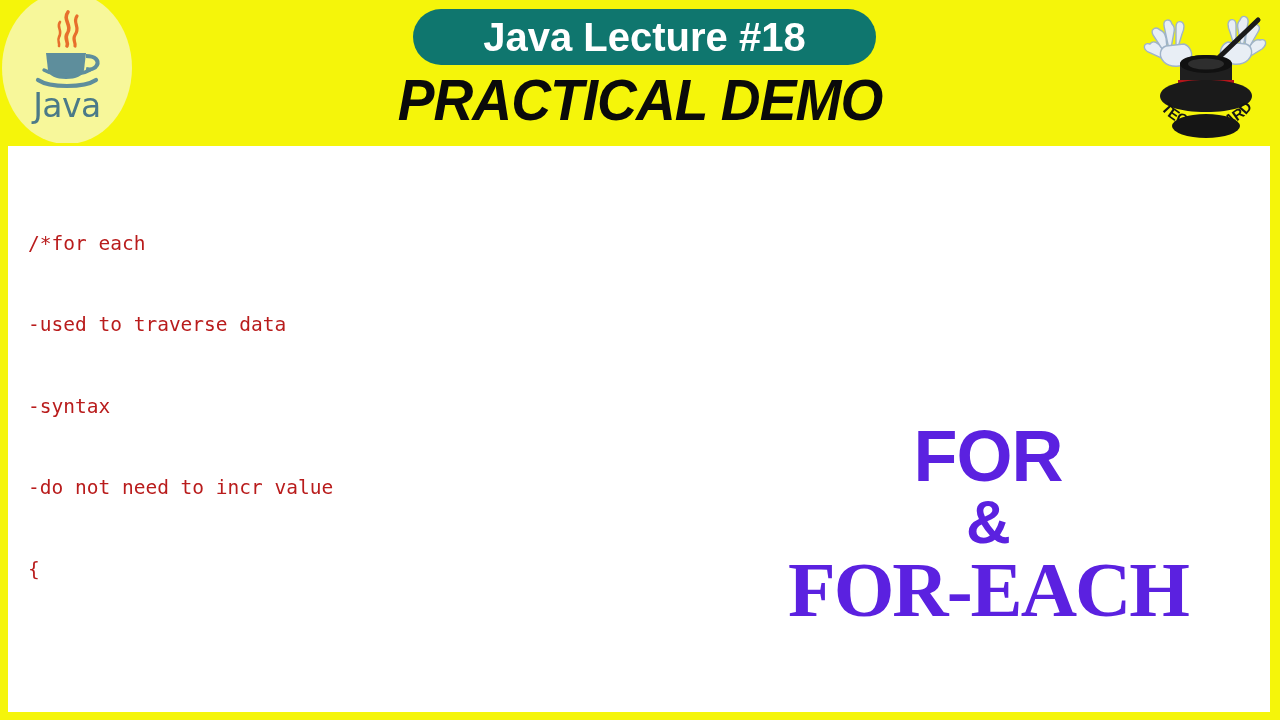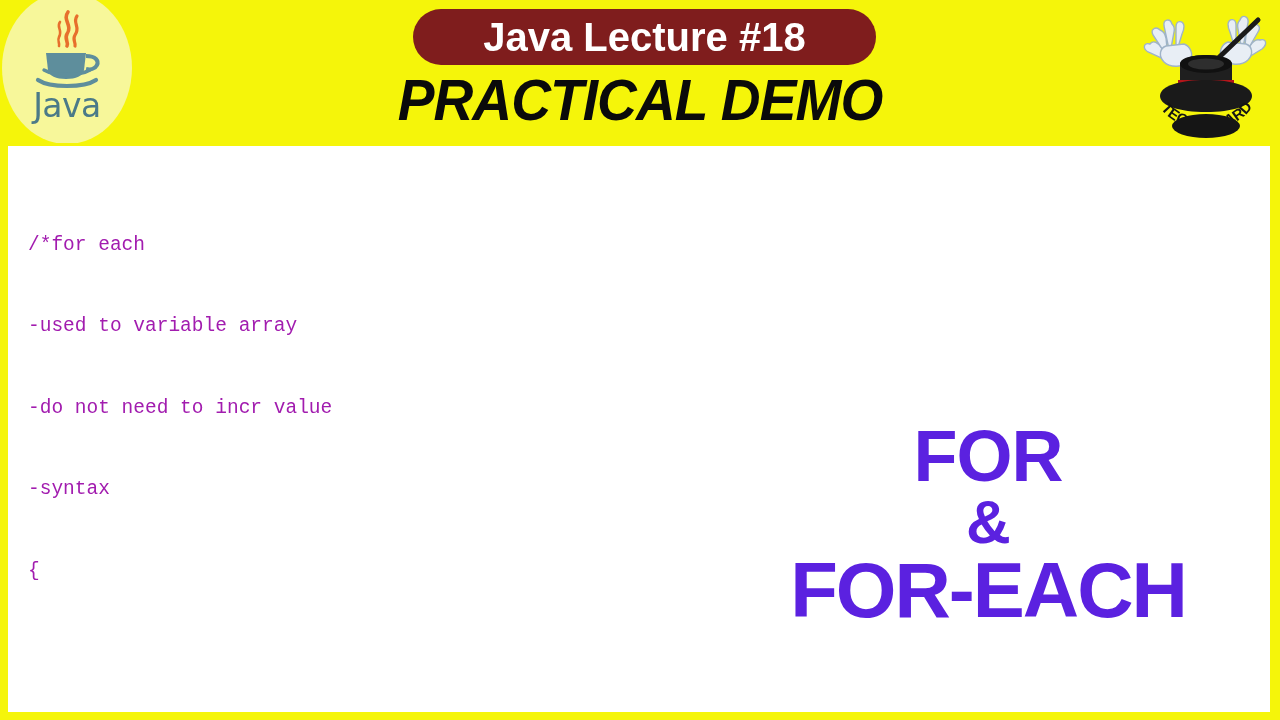--- a/index.html
+++ b/index.html
@@ -64,21 +64,21 @@
     margin-top: 41px;
   }
 
   
   .title-pill {
     position: absolute;
     left: 413px;
     top: 9px;
     width: 463px;
     height: 56px;
-    background: #7f1d1d;
+    background: #0f766e;
     border-radius: 28px;
     display: flex;
     align-items: center;
     justify-content: center;
   }
   .title-pill-text {
     color: #ffffff;
     font-family: "Liberation Sans", sans-serif;
     font-weight: bold;
     font-size: 40px;
@@ -139,38 +139,38 @@
     font-family: "DejaVu Sans Mono", "Liberation Mono", monospace;
     font-size: 19.5px;
     line-height: 27.2px;
     white-space: pre;
     color: #2B2B2B;
     letter-spacing: 0px;
   }
   .code-line { height: 27.2px; }
 
   
-  .t-cmt  { color: #a21caf; font-family: Liberation Mono, monospace; }
+  .t-cmt  { color: #b91c1c; }
 
   
   .overlay {
     position: absolute;
     left: 700px;
     top: 275px;
     width: 560px;
     text-align: center;
     color: #5B21E0;
     font-family: "Liberation Sans", sans-serif;
     font-weight: bold;
     line-height: 0.98;
     pointer-events: none;
   }
   .ov-for { font-size: 72px; letter-spacing: -1px; }
   .ov-amp { font-size: 62px; letter-spacing: -1px; }
-  .ov-foreach { font-size: 78px; letter-spacing: -2px; white-space: nowrap; }
+  .ov-foreach { font-size: 78px; letter-spacing: -2px; white-space: nowrap; font-family: Liberation Serif, serif; }
 </style>
 </head>
 <body>
 
 <div id="app">
 
   <div class="header">
 
     <div class="java-badge">
       <svg class="java-logo-svg" width="86" height="92" viewBox="0 0 86 92">
@@ -231,23 +231,23 @@
         <ellipse cx="66" cy="124" rx="34" ry="12" fill="#151515"></ellipse>
       </svg>
     </div>
   </div>
 
   <div class="code-frame">
     <div class="code-surface">
       <div class="code-block">
 
         <div class="code-line"><span class="t-cmt">/*for each</span></div>
-        <div class="code-line"><span class="t-cmt">-used to variable array</span></div>
+        <div class="code-line"><span class="t-cmt">-used to traverse data</span></div>
+        <div class="code-line"><span class="t-cmt">-syntax</span></div>
         <div class="code-line"><span class="t-cmt">-do not need to incr value</span></div>
-        <div class="code-line"><span class="t-cmt">-syntax</span></div>
         <div class="code-line"><span class="t-cmt">{</span></div>
         
         
         
         
         
         
         
         
         

